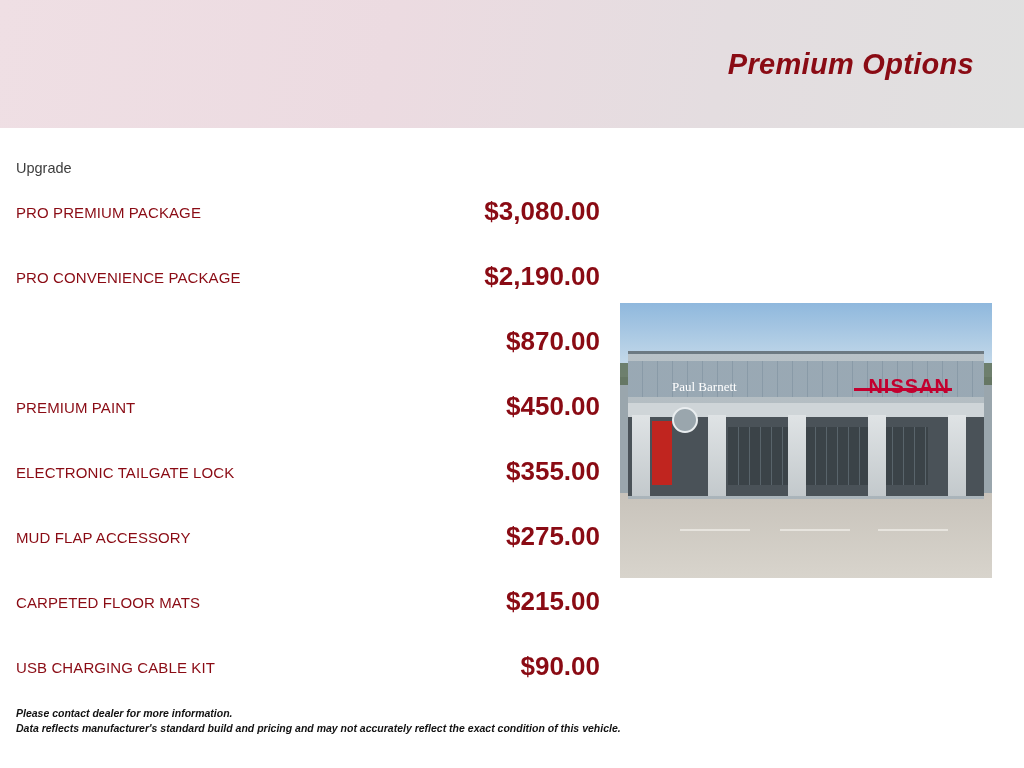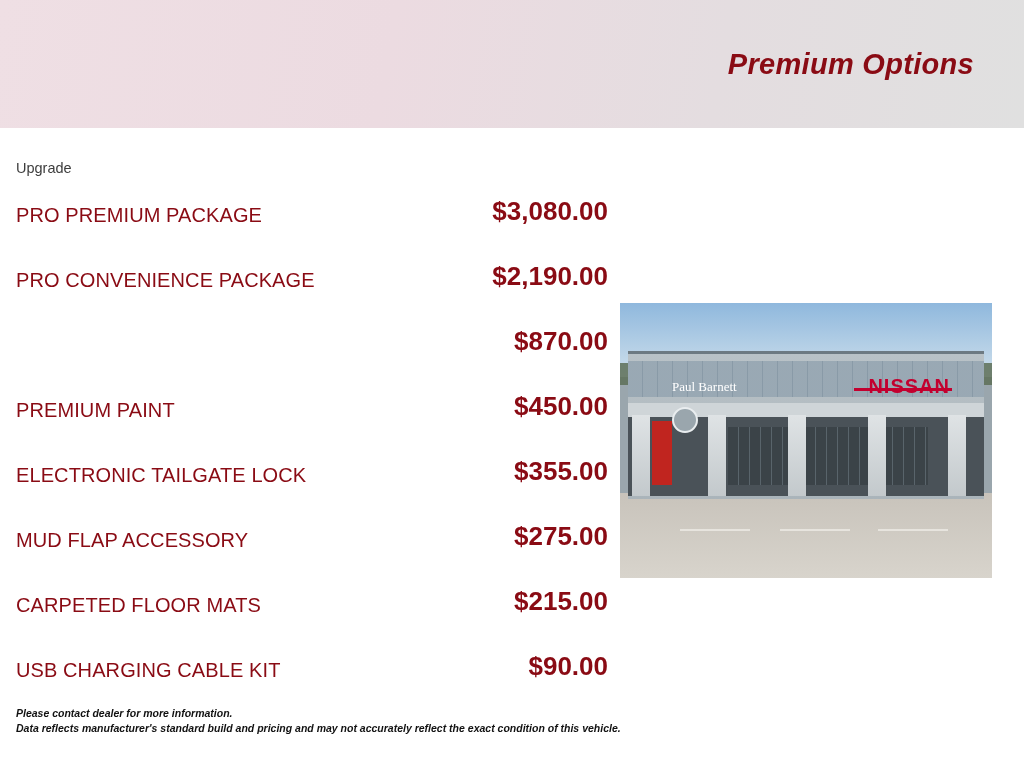--- a/index.html
+++ b/index.html
@@ -74,29 +74,29 @@
 
   .row {
     position: relative;
     height: 65px;
   }
 
   .row .label {
     position: absolute;
     left: 16px;
     top: 14px;
-    font-size: 20px;
+    font-size: 15px;
     color: #8a0b14;
     letter-spacing: 0.1px;
     white-space: nowrap;
   }
 
   .row .price {
     position: absolute;
-    left: 12px;
+    left: 4px;
     width: 596px;
     top: 6px;
     text-align: right;
     font-size: 26px;
     font-weight: bold;
     color: #8a0b14;
     white-space: nowrap;
   }
 
   .disclaimer {

